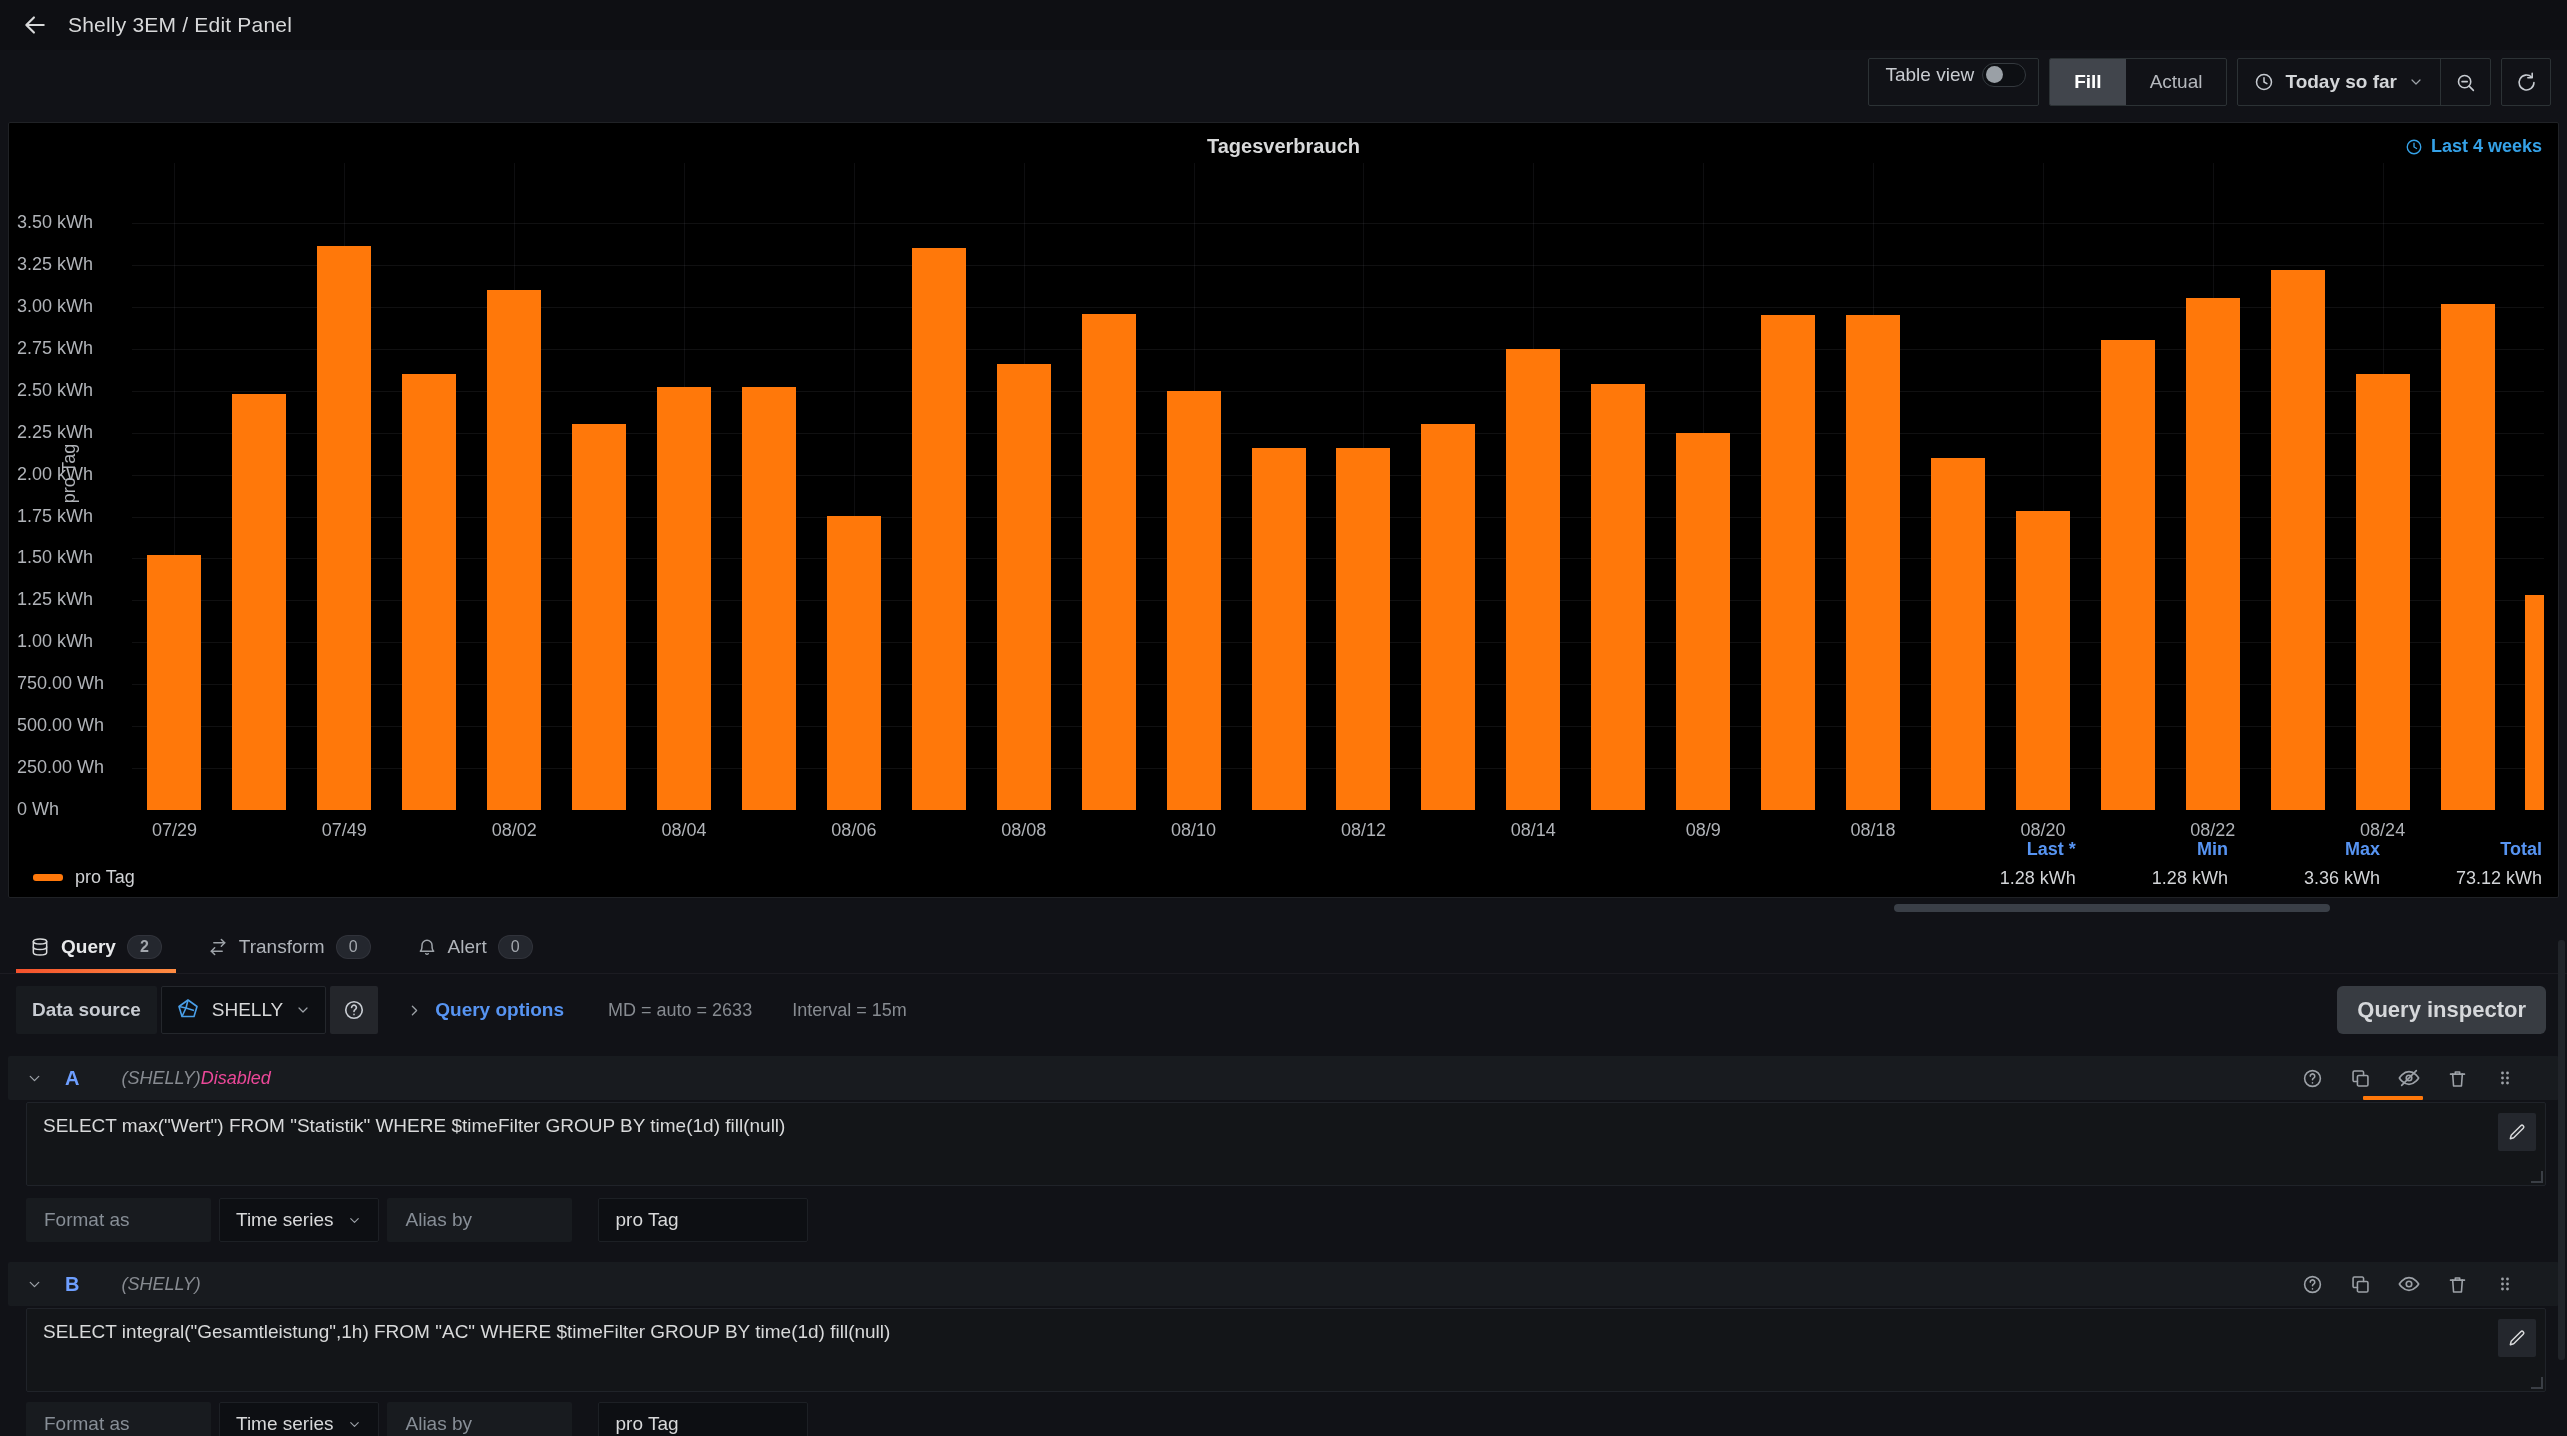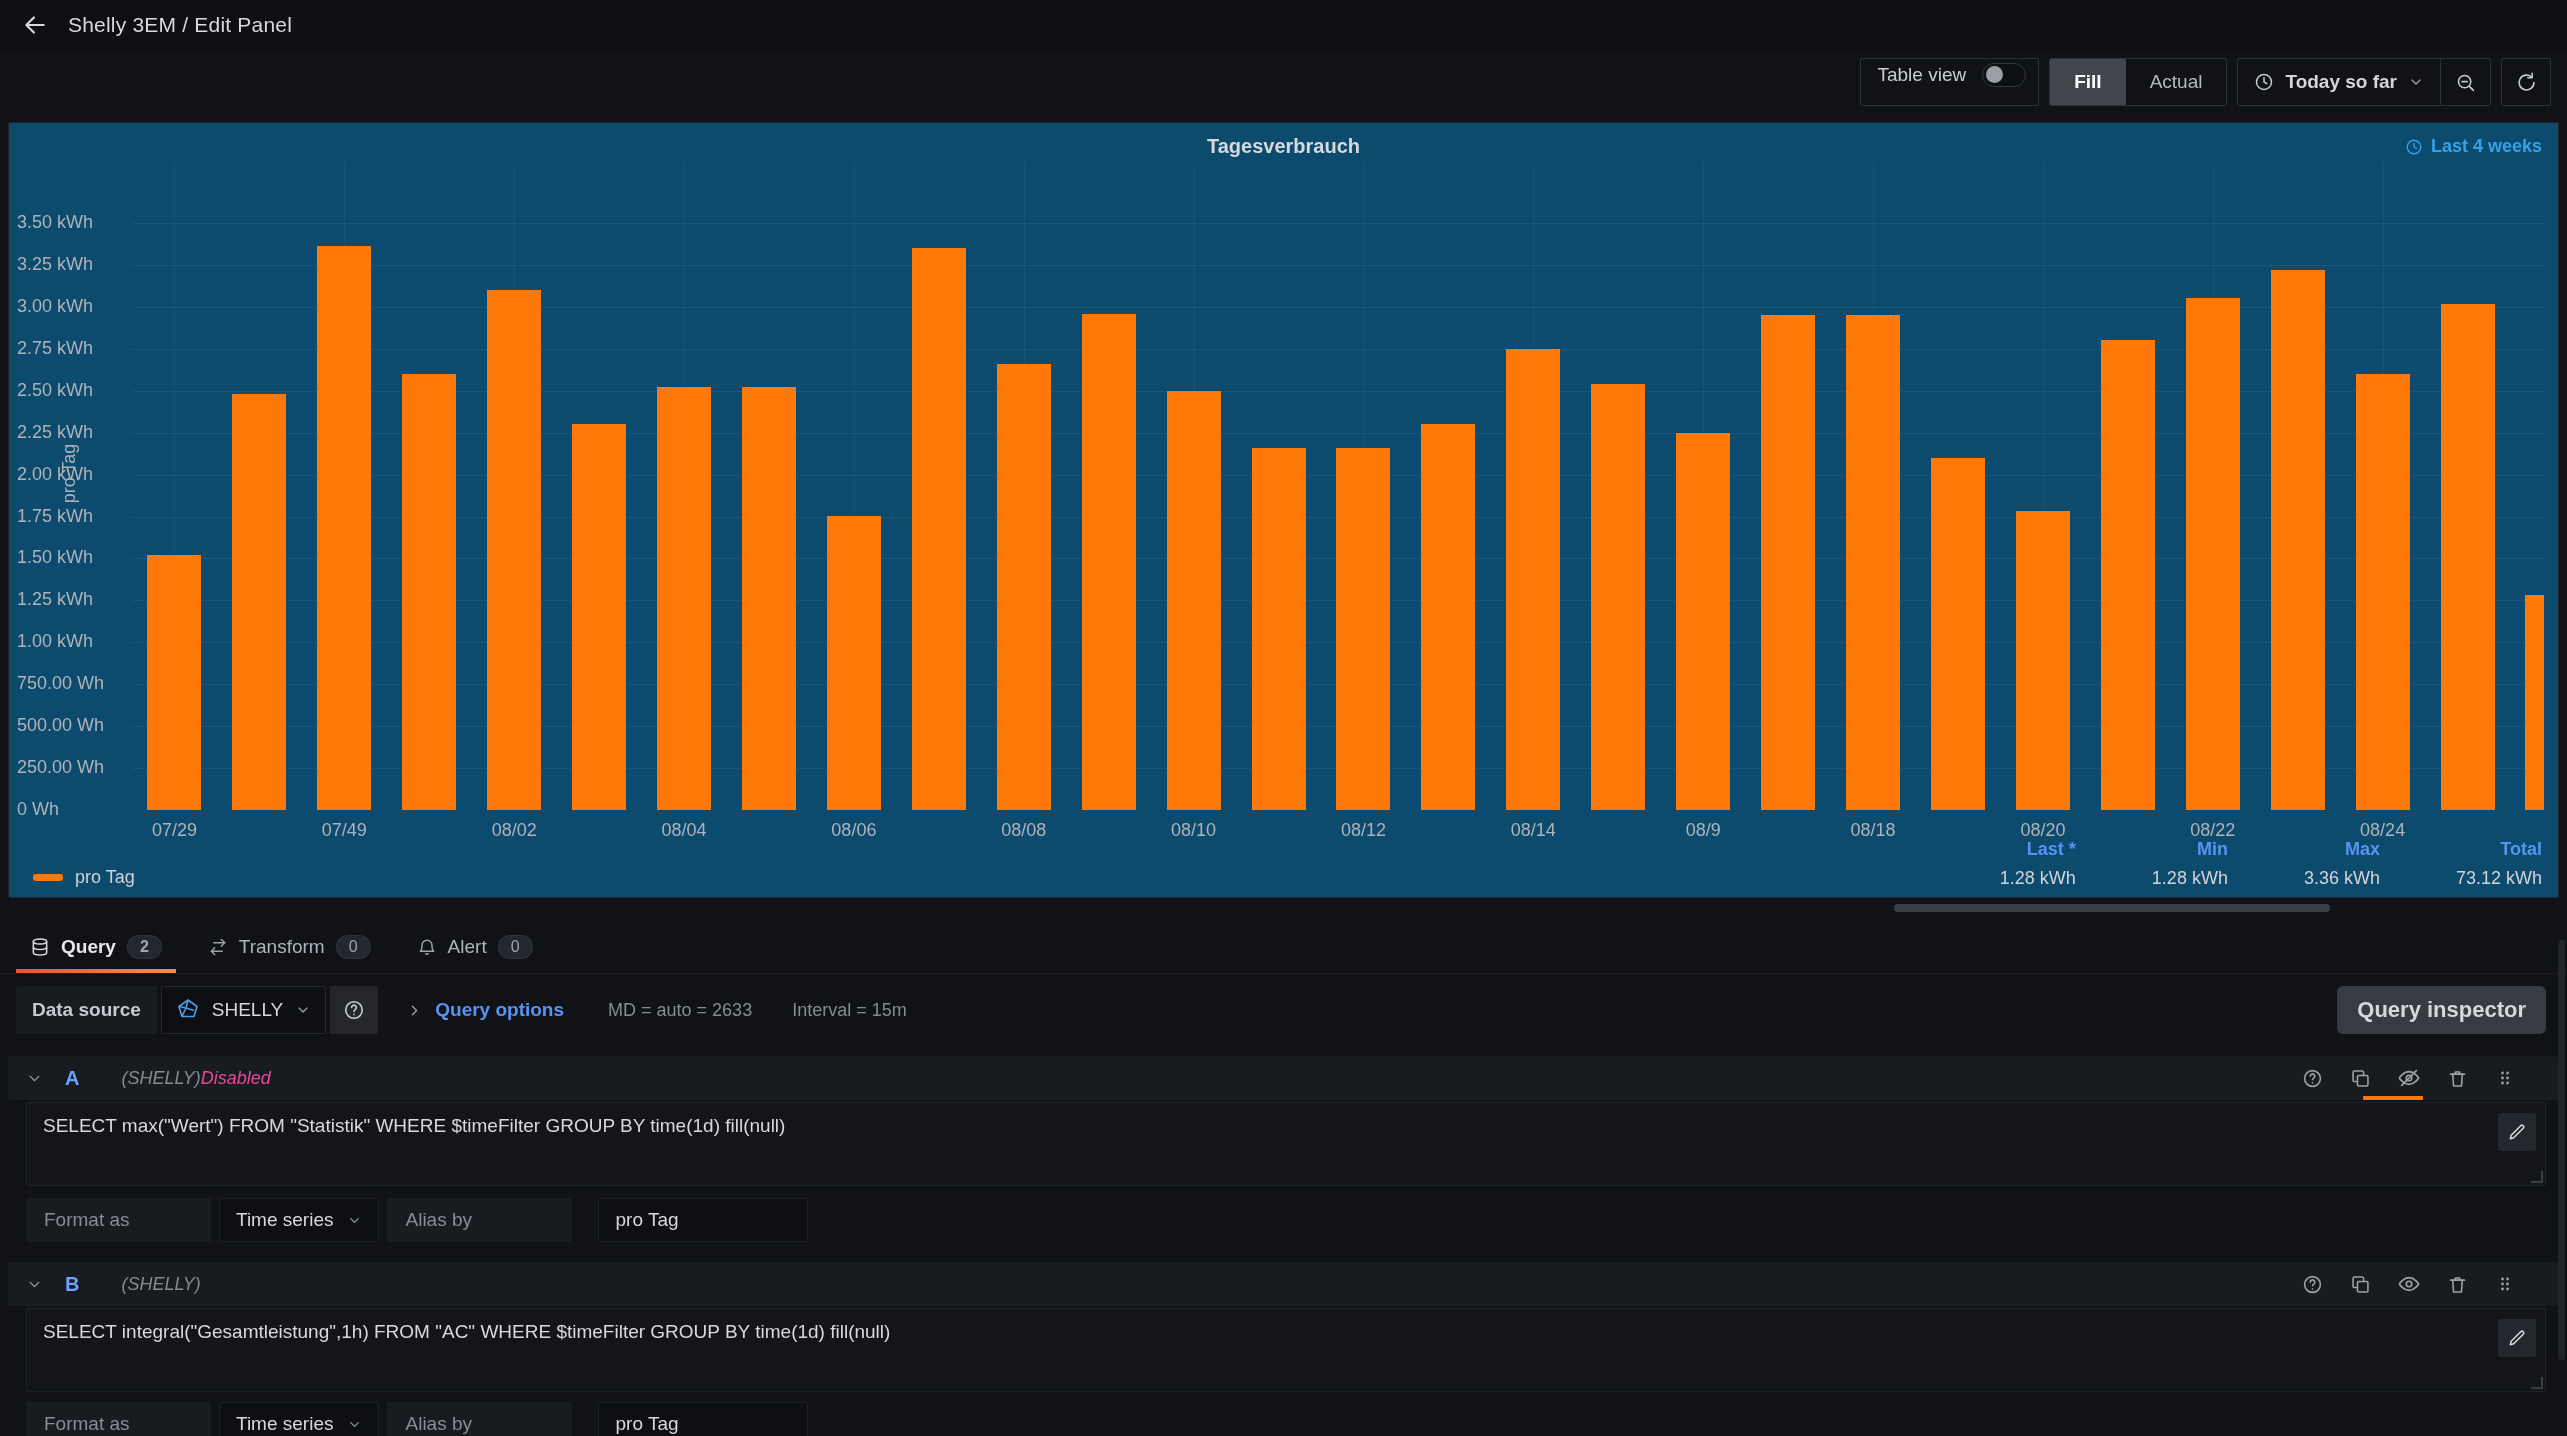--- a/index.html
+++ b/index.html
@@ -9,35 +9,35 @@
   .ic { stroke:#9da2a8; stroke-width:1.8; fill:none; stroke-linecap:round; stroke-linejoin:round; }
 
   
   .app-header { position:absolute; top:0; left:0; right:0; height:50px; background:#0e0f13; display:flex; align-items:center; padding:0 22px; }
   .back-btn { background:none; border:none; cursor:pointer; margin-right:20px; }
   .app-title { font-size:21px; color:#d8d9da; letter-spacing:.2px; }
 
   
   .toolbar { position:absolute; top:58px; right:16px; height:48px; display:flex; gap:10px; align-items:stretch; }
   .tb-box { border:1px solid #2c3235; border-radius:2px; display:flex; align-items:center; background:#111217; }
-  .tv-group { padding:0 12px 15px 16px; gap:16px; }
+  .tv-group { padding:0 12px 15px 16px; gap:8px; }
   .tv-label { font-size:19px; color:#c9ccd1; }
   .toggle { width:44px; height:24px; border-radius:12px; background:#0d0f13; border:1px solid #34393e; position:relative; cursor:pointer; }
   .toggle .knob { position:absolute; left:3px; top:2.5px; width:17px; height:17px; border-radius:50%; background:#9aa0a6; }
   .seg { overflow:hidden; }
   .seg button { border:none; background:transparent; color:#b5b8bd; font-size:19px; padding:0 24px; height:100%; cursor:pointer; font-family:inherit; }
   .seg button.active { background:#41454c; color:#ffffff; font-weight:700; }
   .time-group { }
   .time-range { display:flex; align-items:center; gap:11px; padding:0 16px; height:100%; cursor:pointer; font-size:19px; font-weight:600; color:#d4d6d9; }
   .tg-sep { width:1px; align-self:stretch; background:#2c3235; }
   .zoom-out { padding:0 14px; display:flex; align-items:center; cursor:pointer; }
   .refresh-btn { width:50px; justify-content:center; cursor:pointer; }
 
   
-  .panel { position:absolute; left:8px; top:122px; width:2551px; height:776px; background:#0c4a6e; border:1px solid #202226; border-radius:2px; }
+  .panel { position:absolute; left:8px; top:122px; width:2551px; height:776px; background:#000000; border:1px solid #202226; border-radius:2px; }
   .panel-title { position:absolute; top:12px; left:0; right:0; text-align:center; font-size:20px; font-weight:700; color:#d8d9da; }
   .time-ind { position:absolute; top:13px; right:16px; display:flex; align-items:center; gap:8px; color:#35a2e8; font-size:18px; font-weight:600; cursor:pointer; }
   .time-ind .ic { stroke:#35a2e8; }
   .chart { position:absolute; left:8px; top:40px; right:14px; height:700px; }
   .plot { position:absolute; left:115px; top:0; right:0; height:647px; overflow:hidden; }
   .gridline-h { position:absolute; left:0; right:0; height:1px; background:rgba(204,204,220,0.08); }
   .gridline-v { position:absolute; top:0; width:1px; background:rgba(204,204,220,0.07); }
   .bar { position:absolute; background:#ff780a; }
   .ytick { position:absolute; left:0; width:103px; text-align:left; font-size:18px; color:#b0b3b8; }
   .xtick { position:absolute; top:657px; width:100px; margin-left:-50px; text-align:center; font-size:18px; color:#b0b3b8; }

